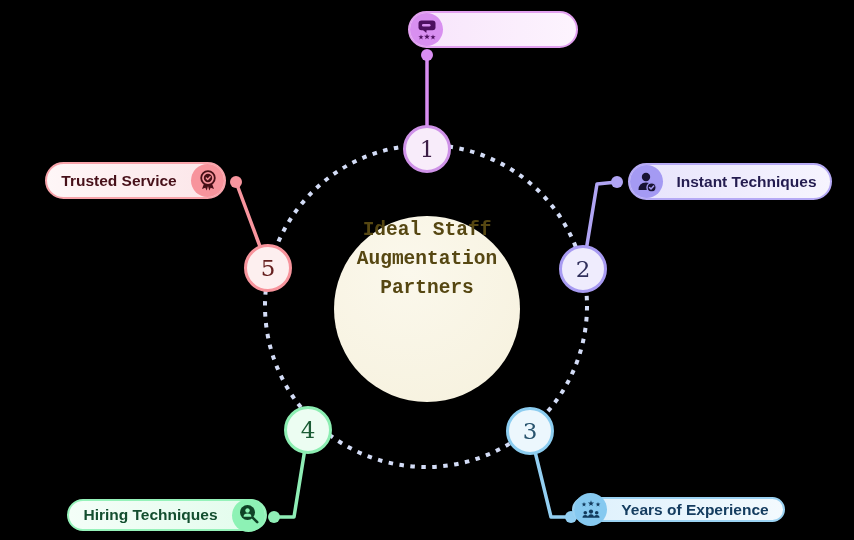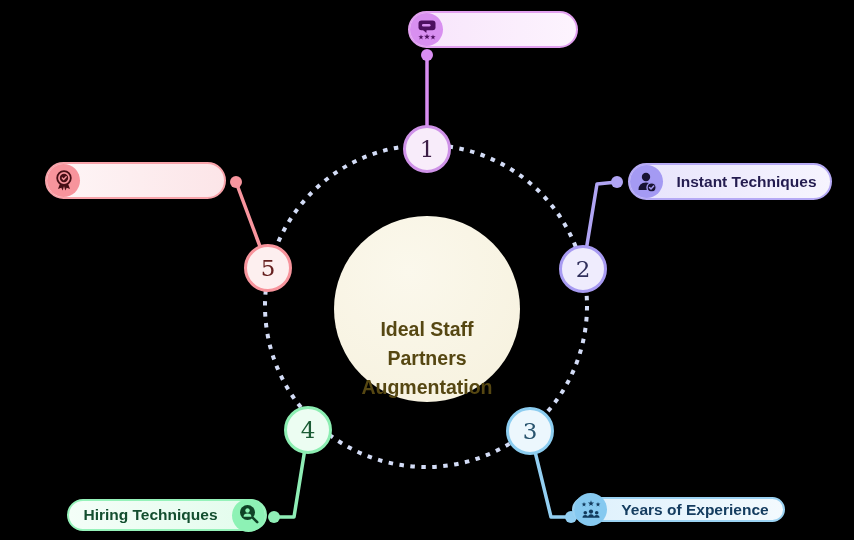--- a/index.html
+++ b/index.html
@@ -3,22 +3,22 @@
 <meta charset="utf-8">
 <style>
   html,body{margin:0;padding:0;background:#000;}
   #canvas{position:relative;width:854px;height:540px;background:#000;overflow:hidden;
           font-family:"Liberation Sans",sans-serif;}
   #wires{position:absolute;left:0;top:0;z-index:1;}
 
   
   .center-circle{position:absolute;left:334px;top:216px;width:186px;height:186px;border-radius:50%;
     background:radial-gradient(circle at 40% 30%, #fbf8ec, #f6f1dd);
-    display:flex;flex-direction:column;align-items:center;justify-content:flex-end;
-    z-index:2;text-align:center;}
+    display:flex;flex-direction:column;align-items:center;justify-content:flex-start;
+    z-index:2;text-align:center;font-family:Liberation Mono, monospace;}
   .center-circle .cline{font-weight:bold;font-size:19.5px;line-height:29px;color:#564712;}
 
   
   .node{position:absolute;width:48px;height:48px;border-radius:50%;border:3px solid;
     box-sizing:border-box;display:flex;align-items:center;justify-content:center;
     font-family:"DejaVu Serif",serif;font-size:23px;z-index:2;}
   .node.p1{left:403px;top:125px;background:#f8ecfa;border-color:#cf92e8;color:#3c1e46;}
   .node.p2{left:559px;top:245px;background:#efecfd;border-color:#a89bf2;color:#31305c;}
   .node.p3{left:506px;top:407px;background:#ecf7fd;border-color:#8ccdf0;color:#29546e;}
   .node.p4{left:284px;top:406px;background:#ecfdf2;border-color:#8ceeb2;color:#1c5c36;}
@@ -65,22 +65,22 @@
 
     <path d="M308,430 L294,517 L274,517" stroke="#8feeb6" stroke-width="3.5" fill="none" stroke-linecap="round" stroke-linejoin="round"></path>
     <circle cx="274" cy="517" r="6" fill="#8feeb6"></circle>
 
     <path d="M236,182 L268,268" stroke="#f8959e" stroke-width="3.5" fill="none" stroke-linecap="round"></path>
     <circle cx="236" cy="182" r="6" fill="#f8959e"></circle>
   </svg>
 
   <div class="center-circle">
     <div class="cline">Ideal Staff</div>
+    <div class="cline">Augmentation</div>
     <div class="cline">Partners</div>
-    <div class="cline">Augmentation</div>
   </div>
 
   <div class="node p1">
       <span>1</span>
     </div>
   <div class="node p2">
       <span>2</span>
     </div>
   <div class="node p3">
       <span>3</span>
@@ -140,20 +140,21 @@
       <svg width="24" height="24" viewBox="0 0 24 24">
         <circle cx="10.5" cy="9.5" r="7.5" fill="#0f4226"></circle>
         <circle cx="10.5" cy="7.5" r="2.2" fill="#8df2b5"></circle>
         <path d="M6.6,13.8 Q6.6,10.5 10.5,10.5 Q14.4,10.5 14.4,13.8 Z" fill="#8df2b5"></path>
         <line x1="15.9" y1="14.9" x2="20.2" y2="19.2" stroke="#0f4226" stroke-width="2.6" stroke-linecap="round"></line>
       </svg>
     </span>
   </div>
 
   <div class="pill i5">
+    <span class="txt">Trusted Service</span>
     <span class="icon-circle">
       <svg width="24" height="24" viewBox="0 0 24 24">
         <path d="M8.6,13 l-2.6,6.9 l3.3,-1.2 l1.4,2.7 l2,-6.6 z" fill="#470f16"></path>
         <path d="M15.4,13 l2.6,6.9 l-3.3,-1.2 l-1.4,2.7 l-2,-6.6 z" fill="#470f16"></path>
         <circle cx="12" cy="9" r="6.8" fill="#f7949c" stroke="#470f16" stroke-width="1.8"></circle>
         <circle cx="12" cy="9" r="4.2" fill="#470f16"></circle>
         <path d="M10.3,9.1 l1.3,1.3 l2.6,-2.7" stroke="#f7949c" stroke-width="1.4" fill="none" stroke-linecap="round" stroke-linejoin="round"></path>
       </svg>
     </span>
   </div>

